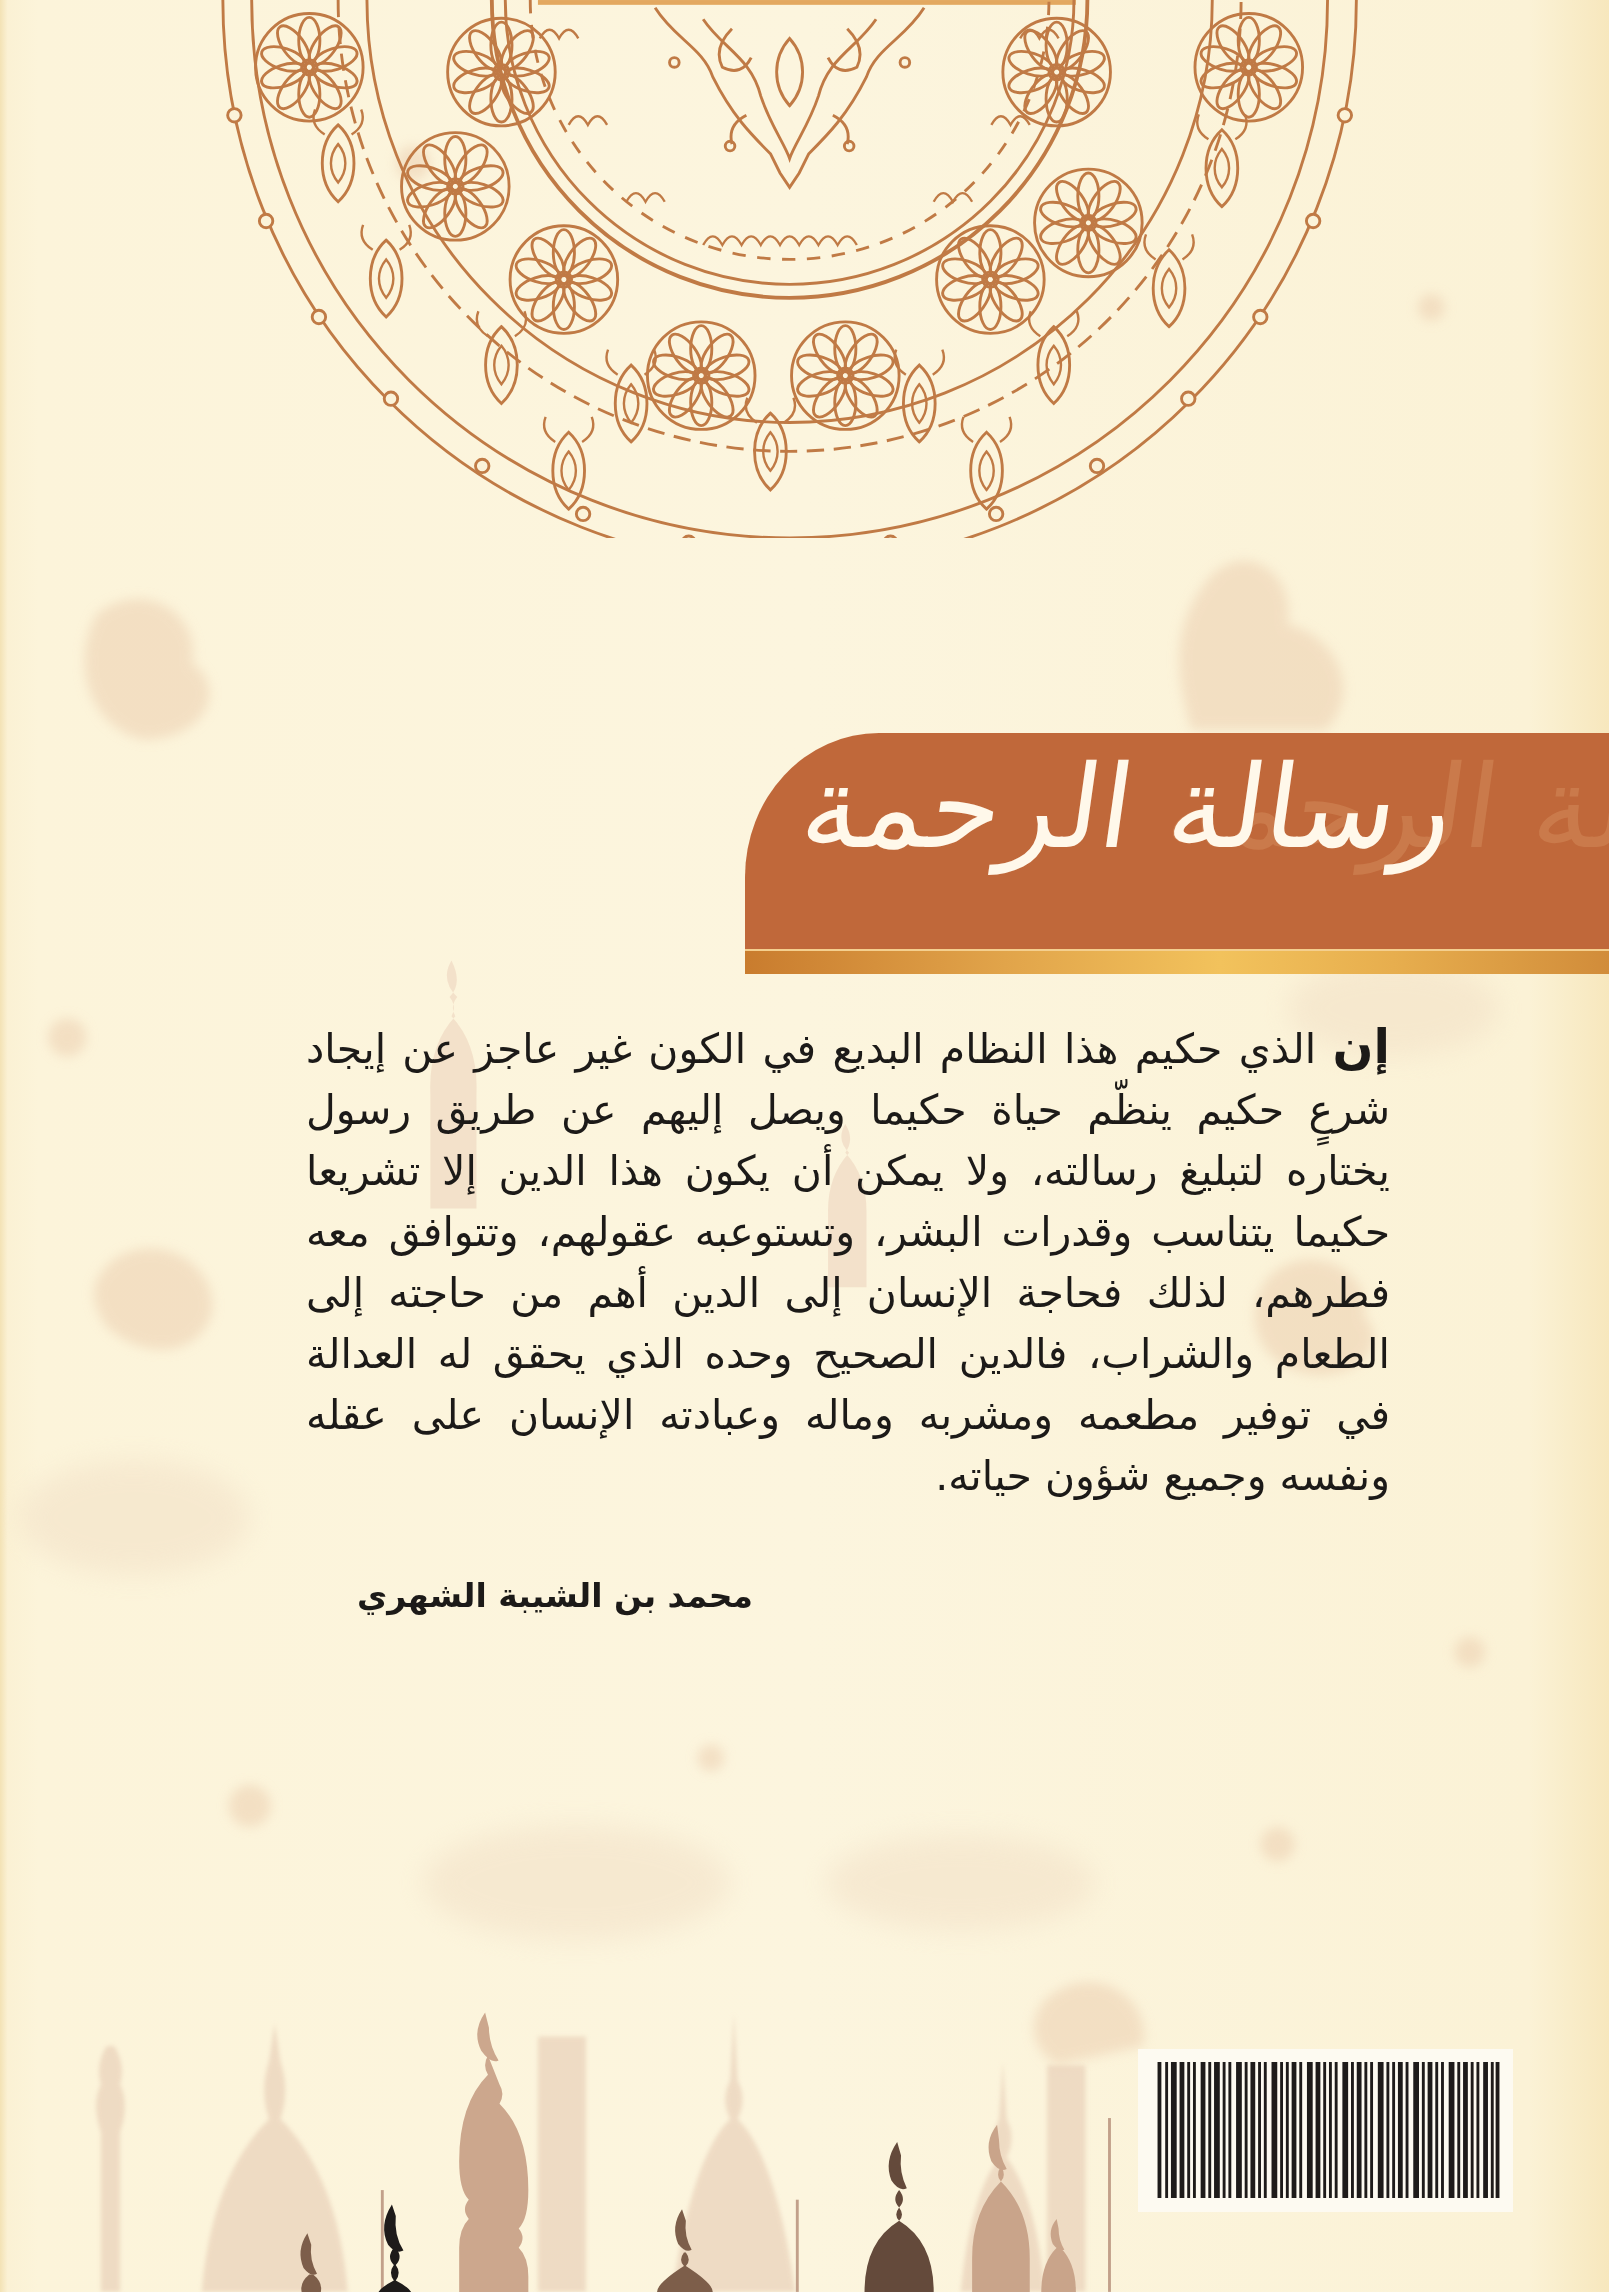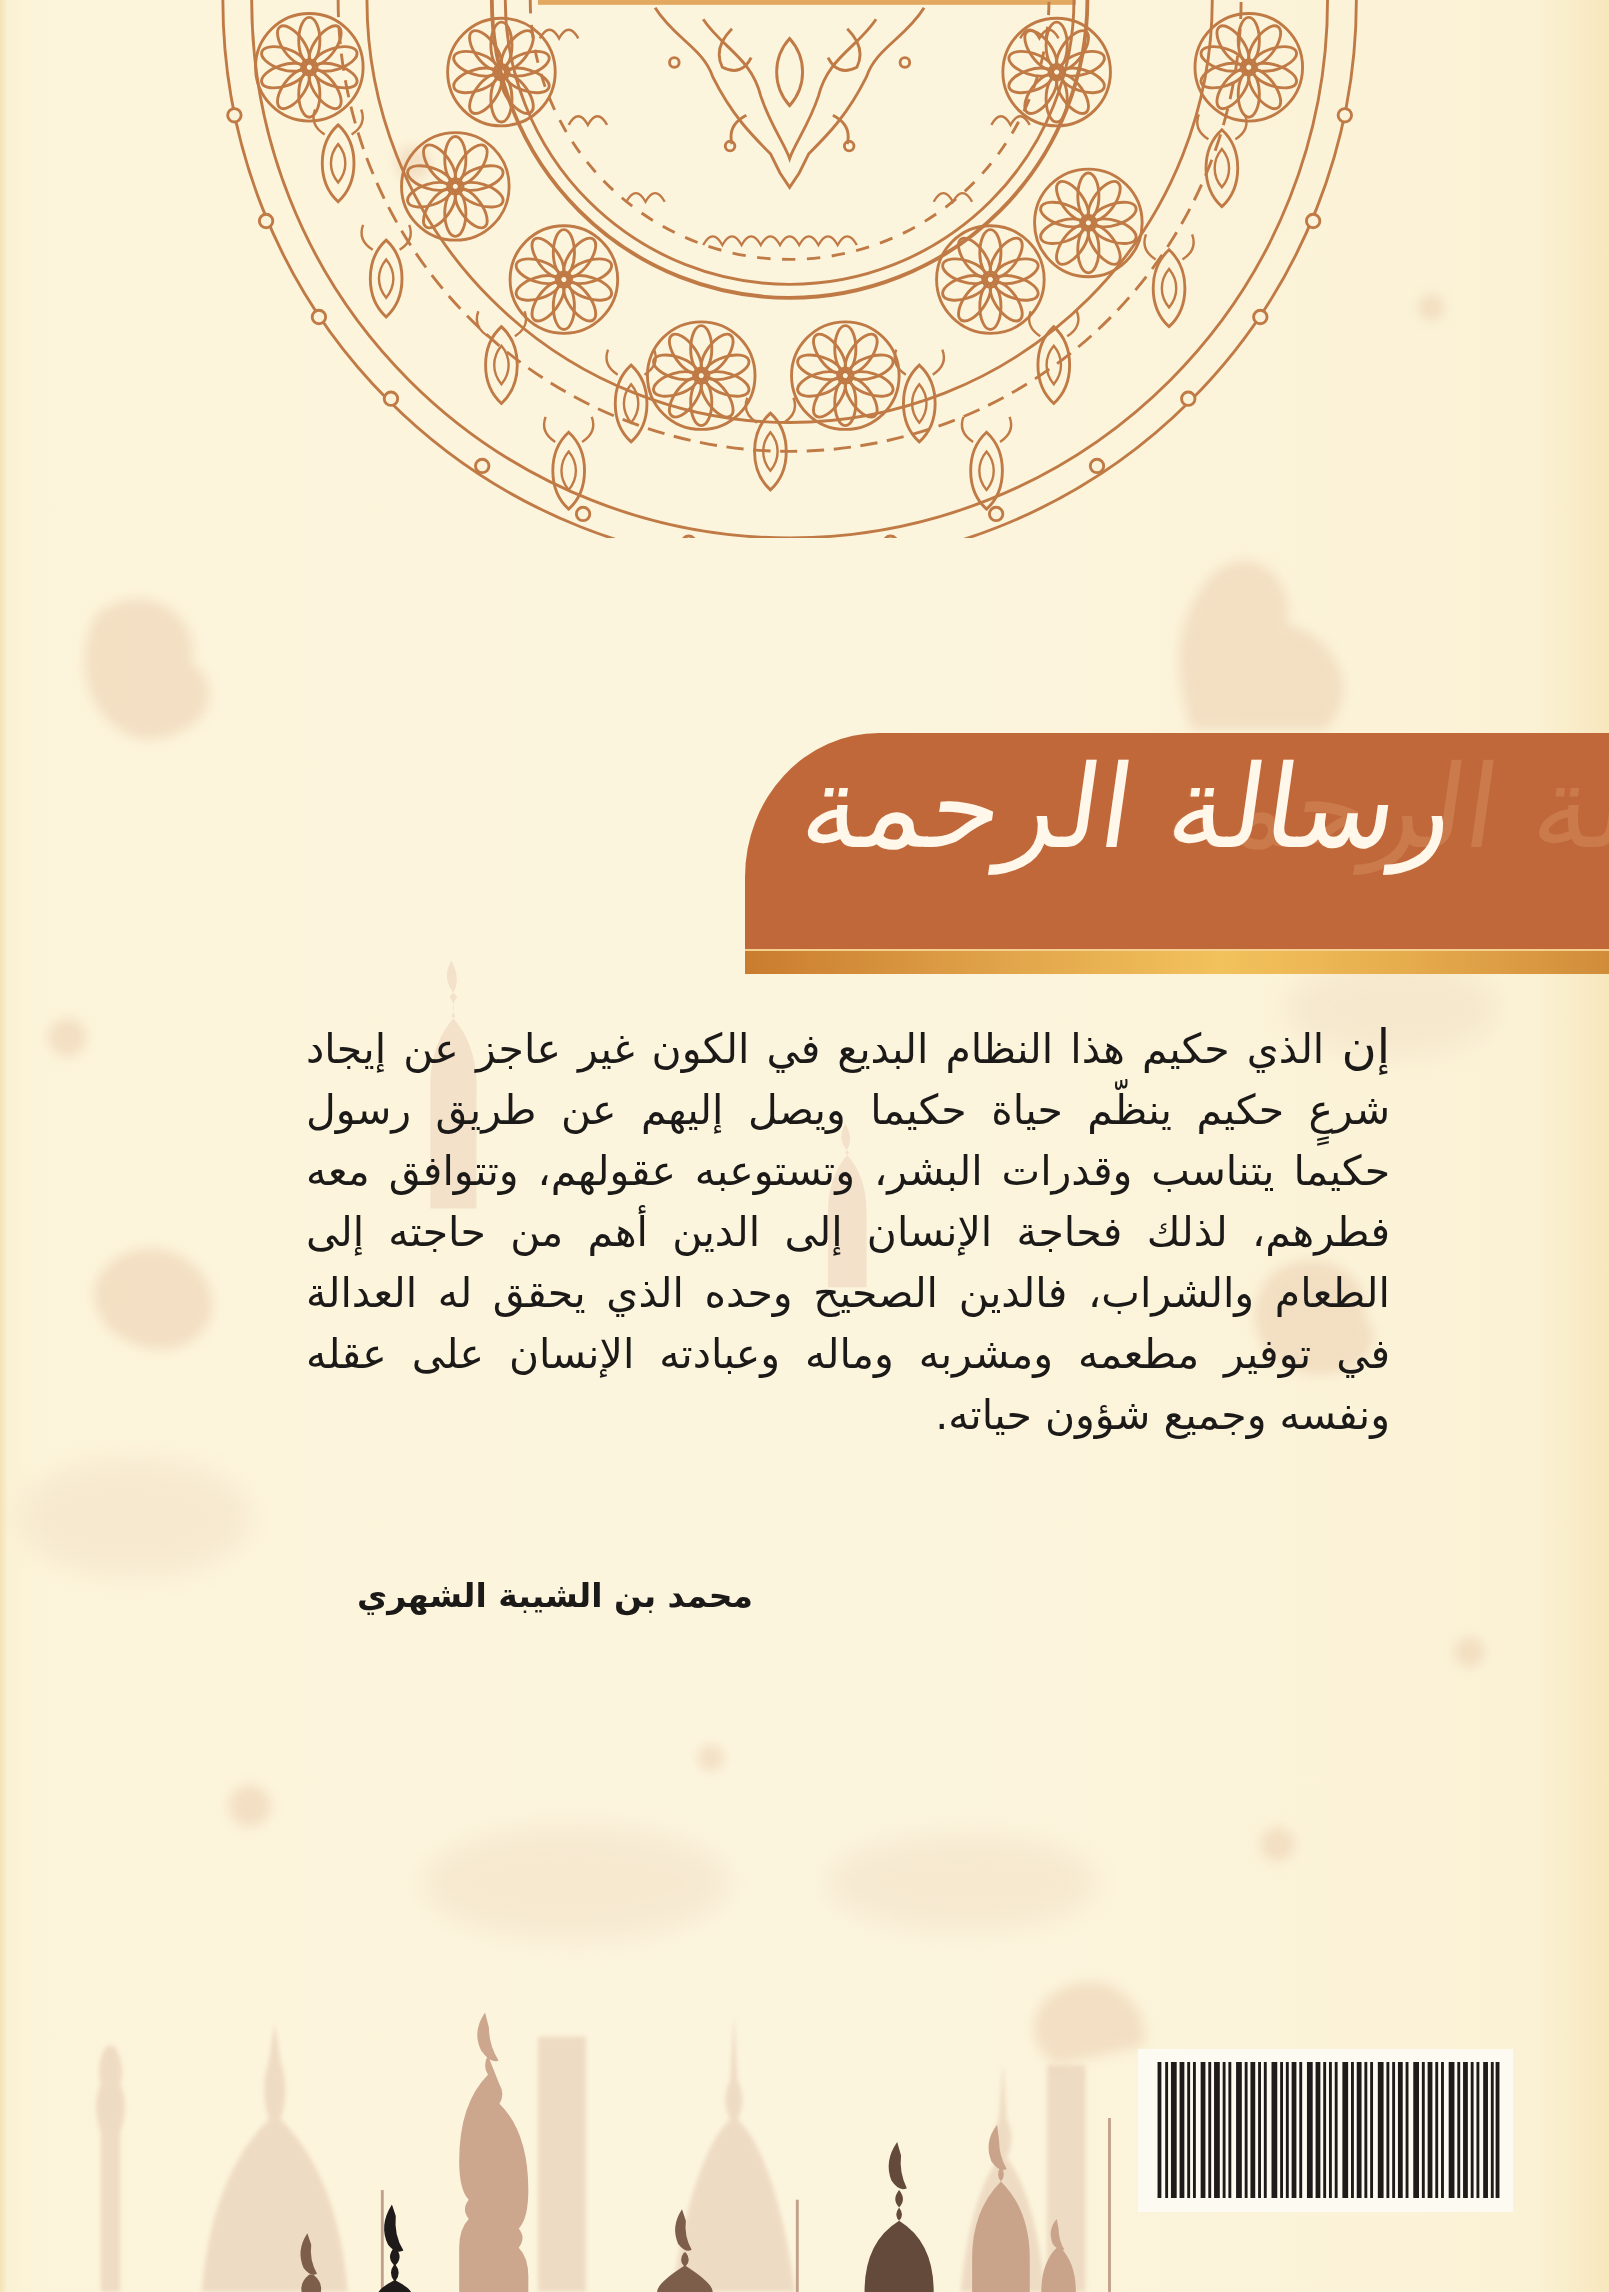--- a/index.html
+++ b/index.html
@@ -45,21 +45,21 @@
     transform: skewX(-8deg);
   }
   .body-text {
     position: absolute; left: 306px; top: 1016px; width: 1084px;
     direction: rtl; text-align: justify; text-align-last: right;
     font-family: "DejaVu Sans", sans-serif;
     font-size: 41px; line-height: 61px; color: #1c1a18;
   }
   .body-text .line { display: block; text-align: justify; text-align-last: justify; white-space: nowrap; }
   .body-text .line.last { text-align-last: right; }
-  .lead-word { font-weight: normal; font-size: 48px; }
+  .lead-word { font-weight: bold; font-size: 48px; }
   .author {
     position: absolute; left: 306px; top: 1576px; width: 403px;
     direction: rtl; text-align: right;
     font-family: "DejaVu Sans", sans-serif; font-weight: bold;
     font-size: 33px; color: #1c1a18; white-space: nowrap; margin-left: 44px;
   }
   .skyline { position: absolute; left: 0; top: 1873px; width: 1609px; height: 419px; }
   .barcode-box {
     position: absolute; left: 1138px; top: 2049px; width: 375px; height: 163px;
     background: #fdfaf1;
@@ -215,20 +215,21 @@
   <div class="banner-fill">
     <div class="banner-ghost">رسالة الرحمة</div>
     <div class="banner-title">رسالة الرحمة</div>
   </div>
   <div class="banner-stripe"></div>
 </div>
 
 <div class="body-text">
   <span class="line"><b class="lead-word">إن</b> <span>الذي حكيم هذا النظام البديع في الكون غير عاجز عن إيجاد</span></span>
   <span class="line">شرعٍ حكيم ينظّم حياة حكيما ويصل إليهم عن طريق رسول</span>
+  <span class="line">يختاره لتبليغ رسالته، ولا يمكن أن يكون هذا الدين إلا تشريعا</span>
   <span class="line">حكيما يتناسب وقدرات البشر، وتستوعبه عقولهم، وتتوافق معه</span>
   <span class="line">فطرهم، لذلك فحاجة الإنسان إلى الدين أهم من حاجته إلى</span>
   <span class="line">الطعام والشراب، فالدين الصحيح وحده الذي يحقق له العدالة</span>
   <span class="line">في توفير مطعمه ومشربه وماله وعبادته الإنسان على عقله</span>
   <span class="line last">ونفسه وجميع شؤون حياته.</span>
 </div>
 
 <div class="author">محمد بن الشيبة الشهري</div>
 
 <svg class="skyline" width="1609" height="419" viewBox="0 1950 1675 436">

